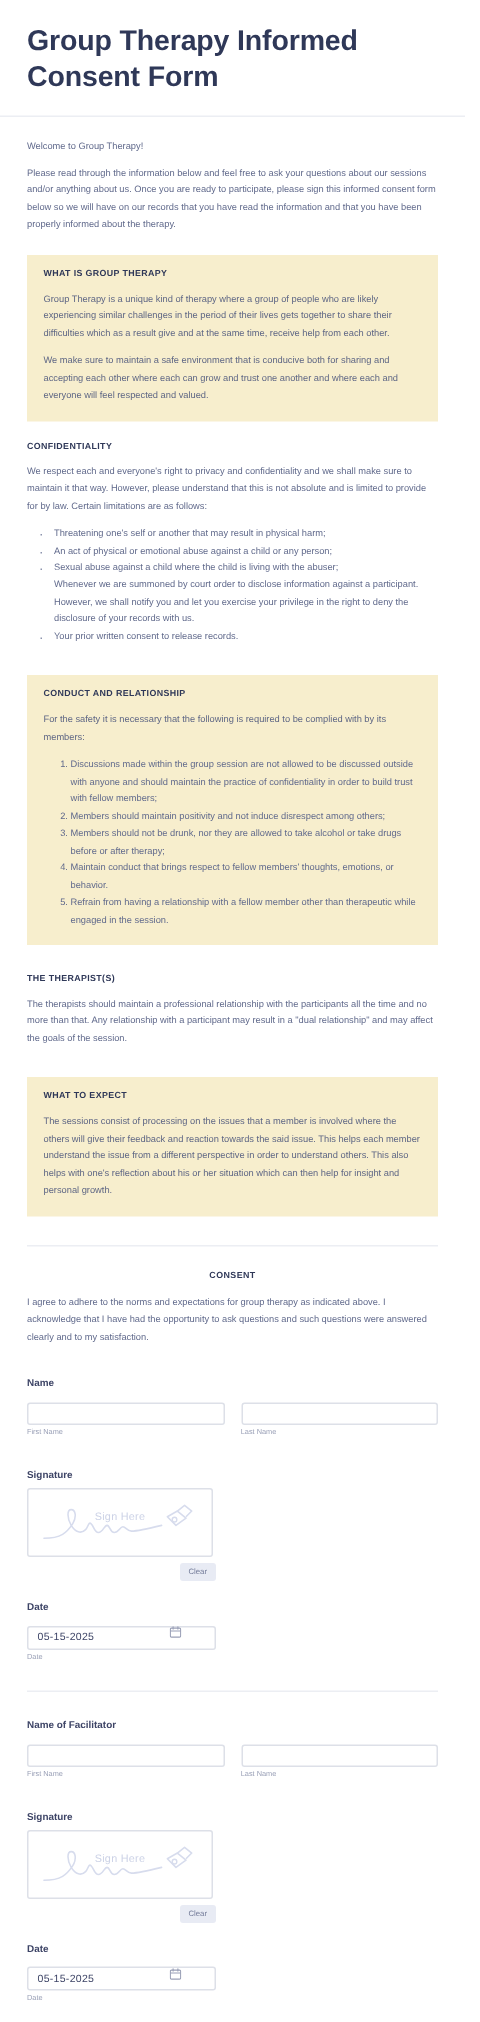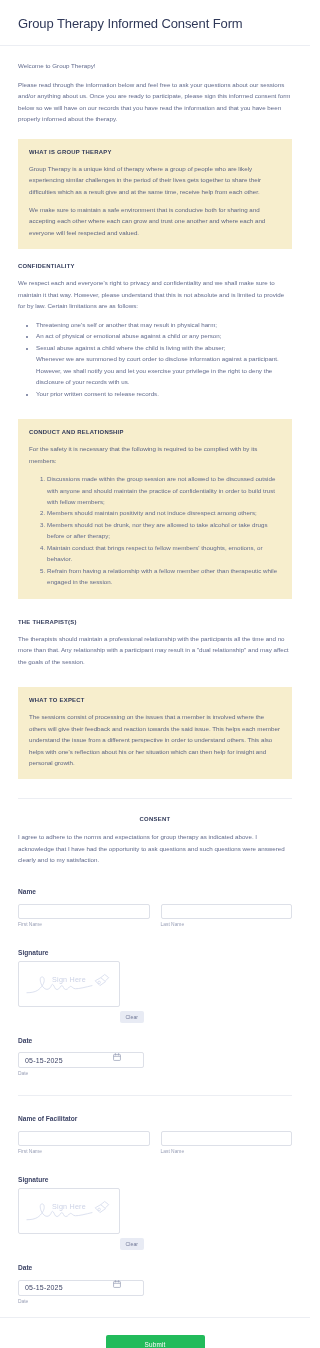--- a/index.html
+++ b/index.html
@@ -12,22 +12,22 @@
   body { width: 310px; height: 1348px; overflow: hidden; }
 
   .page { width: 310px; background: #ffffff; }
 
   
   .form-header {
     padding: 16px 18px 13px 18px;
     border-bottom: 1px solid #eceef3;
   }
   .form-title {
-    font-size: 13px;
-    font-weight: normal;
+    font-size: 19px;
+    font-weight: bold;
     color: #2f3858;
     letter-spacing: -0.1px;
     line-height: 1.25;
   }
   p.para {
     font-size: 6.2px;
     line-height: 1.85;
     color: #616a8c;
     margin-bottom: 7px;
   }
@@ -121,21 +121,21 @@
   .sub-label {
     font-size: 4.9px;
     color: #9aa0b7;
     margin-top: 3px;
   }
 
   
   .sig-wrap { width: 126px; }
   .sig-pad {
     position: relative;
-    width: 102px;
+    width: 124px;
     height: 46px;
     border: 1px solid #dde0e8;
     border-radius: 2px;
     background: #ffffff;
     overflow: hidden;
   }
   .sig-ghost {
     position: absolute;
     left: 0; top: 0;
     width: 100%; height: 100%;

